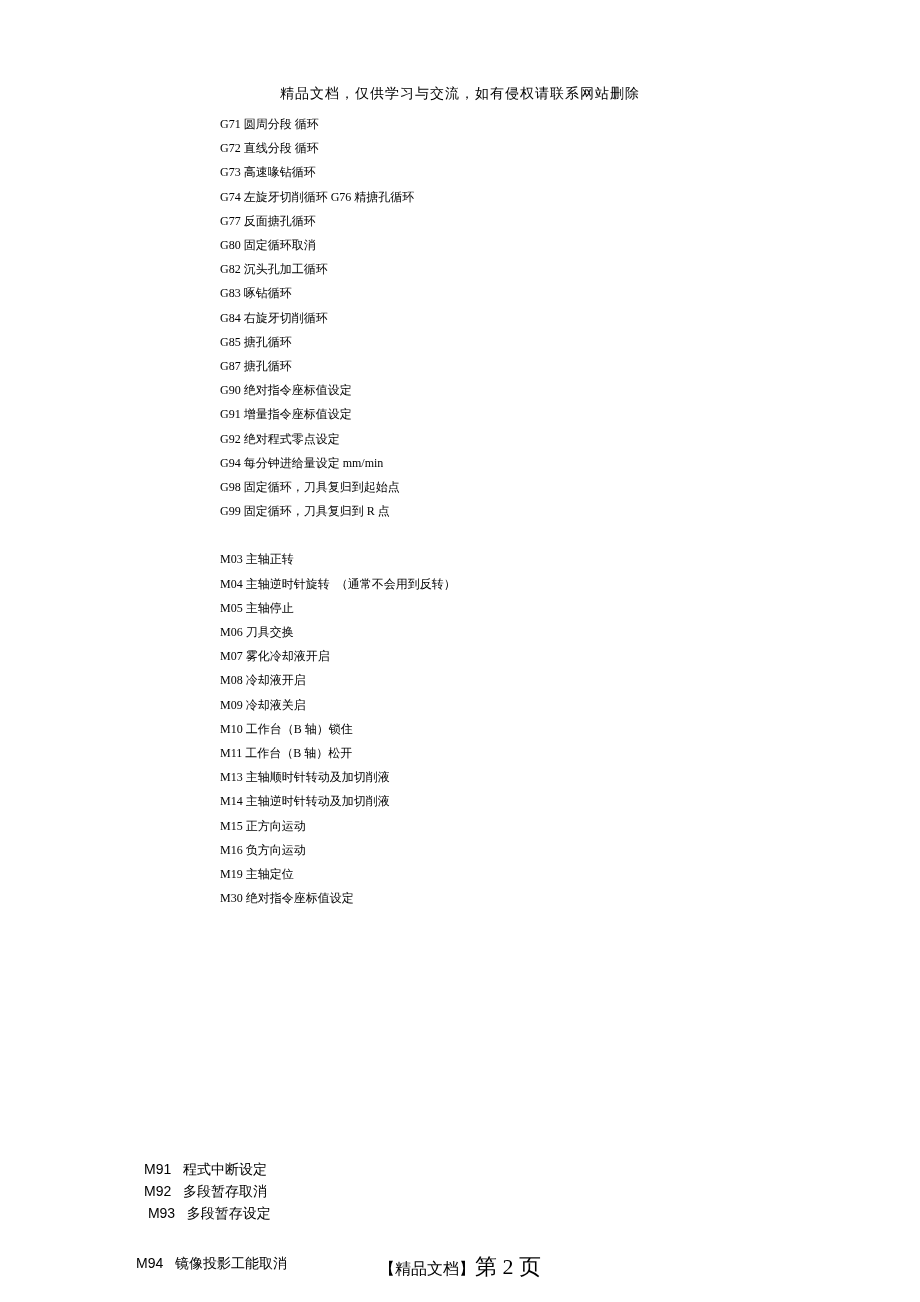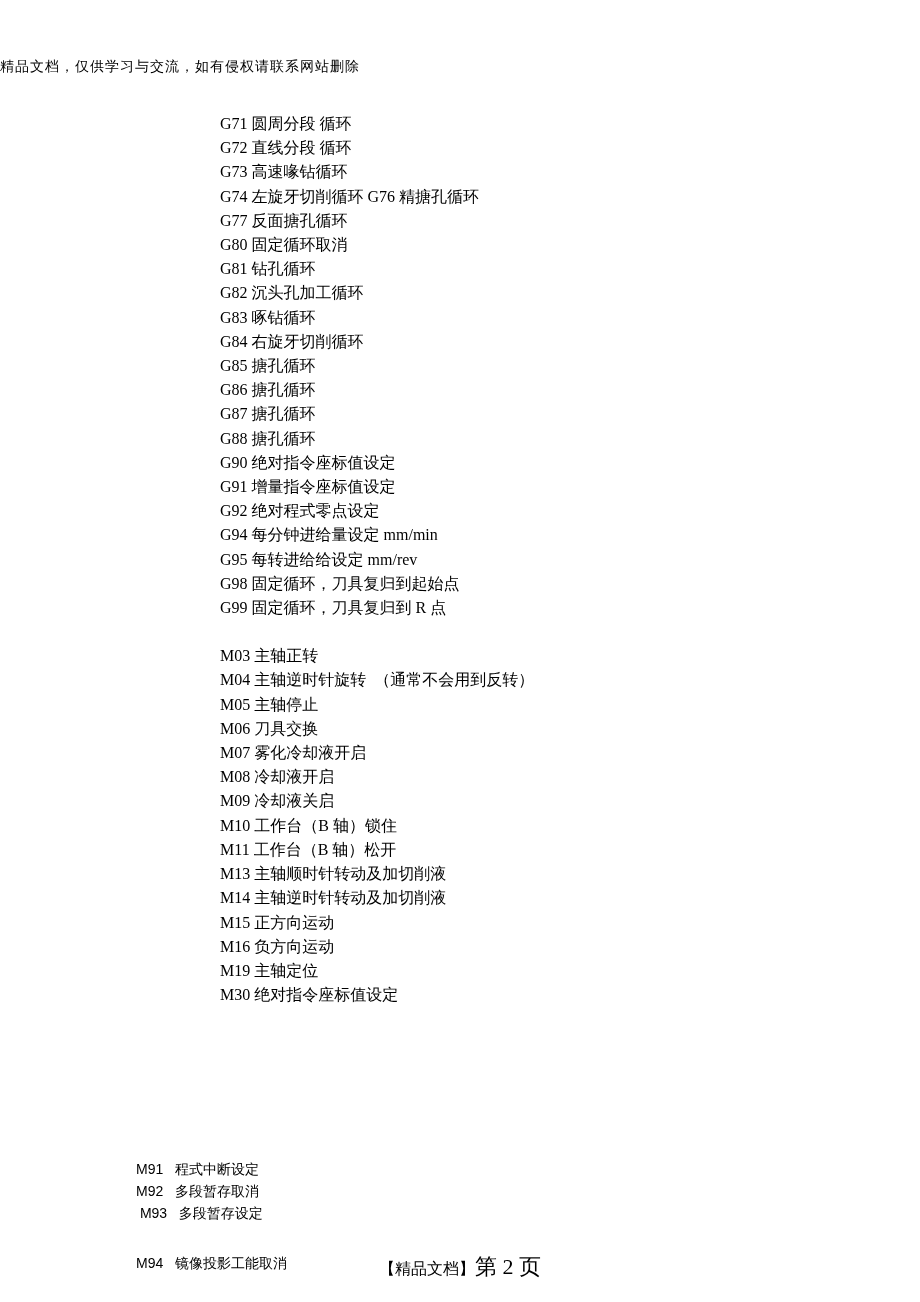--- a/index.html
+++ b/index.html
@@ -6,43 +6,44 @@
   body {
     width: 920px;
     height: 1302px;
     background: #ffffff;
     font-family: "SimSun", "宋体", serif;
     color: #000000;
     position: relative;
   }
   .header {
     width: 100%;
-    padding-top: 58px;
+    text-align: center;
+    padding-top: 85px;
     font-size: 14px;
     letter-spacing: 1px;
   }
   .content {
     position: absolute;
     top: 112px;
     left: 220px;
-    font-size: 16px;
+    font-size: 12px;
     line-height: 24.2px;
   }
   .content .line {
     white-space: pre;
   }
   .section2 {
     position: absolute;
     top: 1158px;
     left: 136px;
     font-family: "Microsoft YaHei", "SimHei", sans-serif;
     font-size: 14px;
     line-height: 22px;
   }
-  .section2 .row { white-space: pre; }
+  .section2 .row { white-space: pre; margin-left: 8px; }
   .section3 {
     position: absolute;
     top: 1252px;
     left: 136px;
     font-family: "Microsoft YaHei", "SimHei", sans-serif;
     font-size: 14px;
     line-height: 22px;
   }
   .section3 .row { white-space: pre; }
   .footer {
@@ -62,33 +63,29 @@
 <div class="header">精品文档，仅供学习与交流，如有侵权请联系网站删除</div>
 
 <div class="content">
   <div id="gcode-list">
       <div class="line">G71 圆周分段 循环</div>
       <div class="line">G72 直线分段 循环</div>
       <div class="line">G73 高速喙钻循环</div>
       <div class="line">G74 左旋牙切削循环 G76 精搪孔循环</div>
       <div class="line">G77 反面搪孔循环</div>
       <div class="line">G80 固定循环取消</div>
-      <div class="line">G81 钻孔循环</div>
       <div class="line">G82 沉头孔加工循环</div>
       <div class="line">G83 啄钻循环</div>
       <div class="line">G84 右旋牙切削循环</div>
       <div class="line">G85 搪孔循环</div>
-      <div class="line">G86 搪孔循环</div>
       <div class="line">G87 搪孔循环</div>
-      <div class="line">G88 搪孔循环</div>
       <div class="line">G90 绝对指令座标值设定</div>
       <div class="line">G91 增量指令座标值设定</div>
       <div class="line">G92 绝对程式零点设定</div>
       <div class="line">G94 每分钟进给量设定 mm/min</div>
-      <div class="line">G95 每转进给给设定 mm/rev</div>
       <div class="line">G98 固定循环，刀具复归到起始点</div>
       <div class="line">G99 固定循环，刀具复归到 R 点</div>
     </div>
   <div style="height:24px"></div>
   <div id="mcode-list">
       <div class="line">M03 主轴正转</div>
       <div class="line">M04 主轴逆时针旋转  （通常不会用到反转）</div>
       <div class="line">M05 主轴停止</div>
       <div class="line">M06 刀具交换</div>
       <div class="line">M07 雾化冷却液开启</div>

